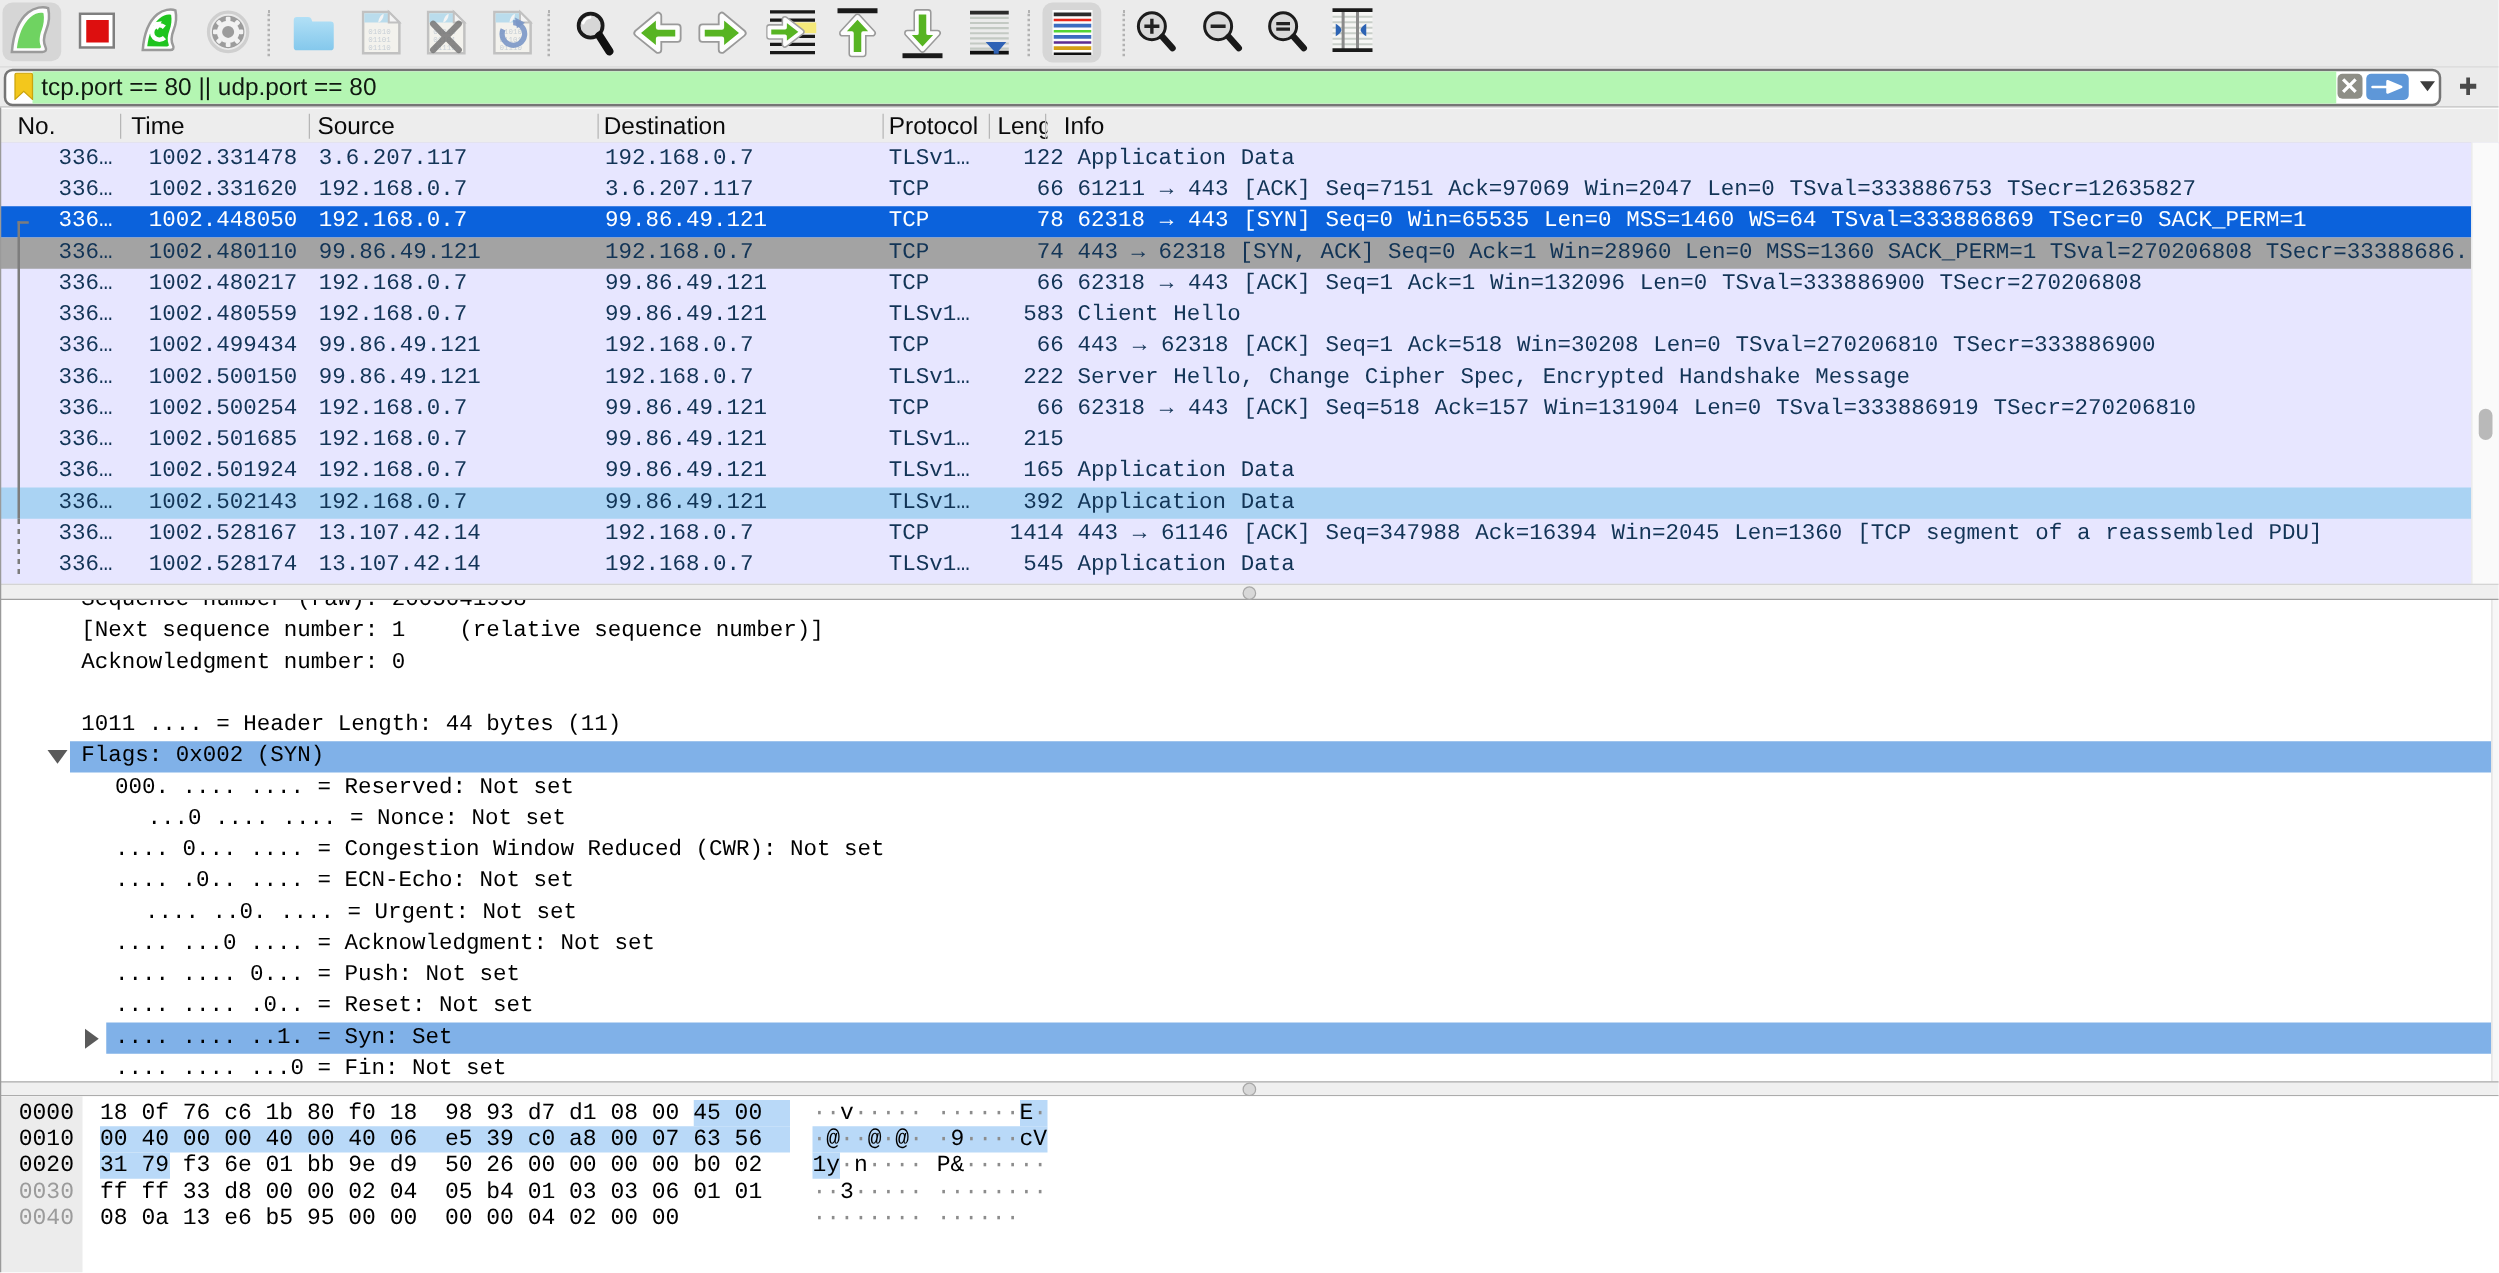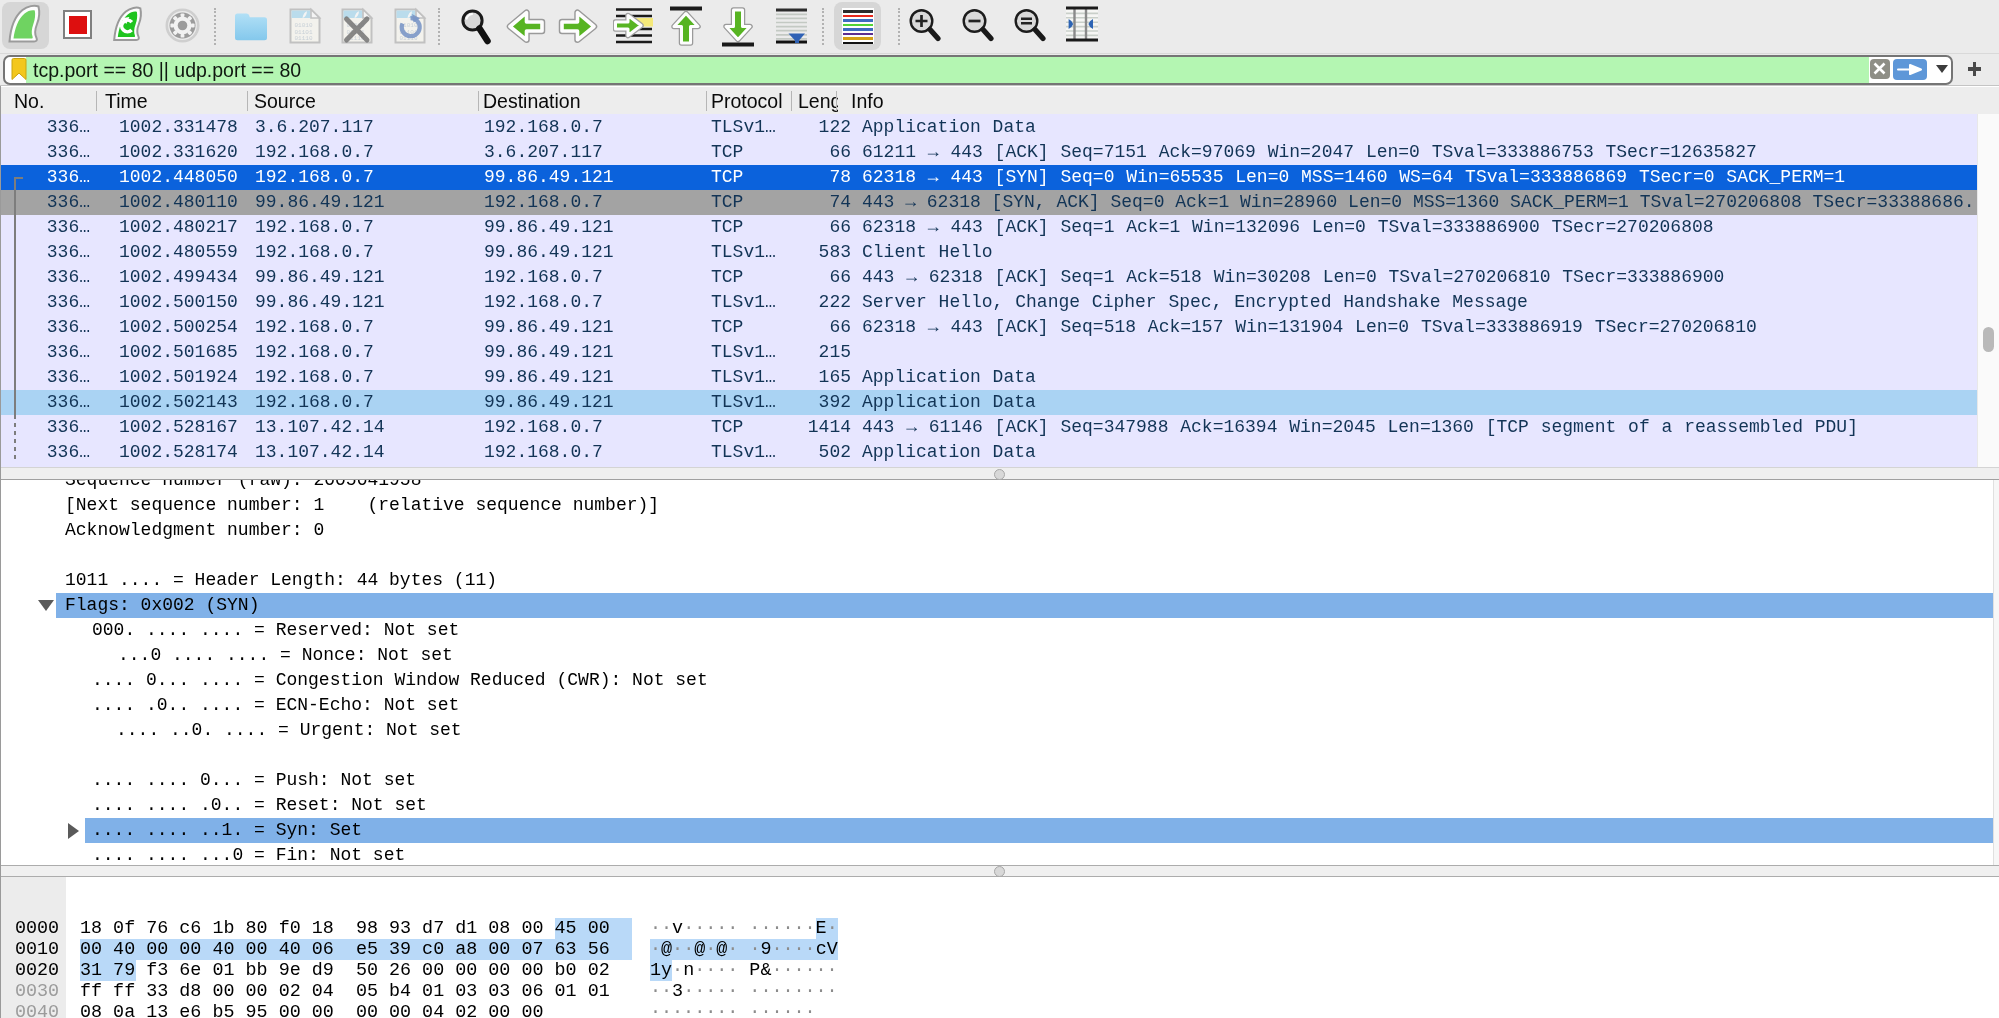--- a/index.html
+++ b/index.html
@@ -34,21 +34,21 @@
 #details{position:absolute;left:0;top:480px;width:1999px;height:387px;background:#fff;overflow:hidden;font-family:"Liberation Mono",monospace;font-size:18px;color:#000;}
 .dl{position:absolute;left:0;width:1999px;height:25px;line-height:25px;white-space:pre;}
 .dhl{position:absolute;height:25px;background:#80b1e8;z-index:0;}
 .dl b{font-weight:normal;position:relative;z-index:1;}
 .tri-d{position:absolute;width:0;height:0;border-left:8px solid transparent;border-right:8px solid transparent;border-top:11px solid #5a5a5a;}
 .tri-r{position:absolute;width:0;height:0;border-top:8px solid transparent;border-bottom:8px solid transparent;border-left:11px solid #5a5a5a;}
 #dscroll{position:absolute;left:1993px;top:480px;width:6px;height:387px;background:#f7f7f7;border-left:1px solid #e0e0e0;}
 #split2{position:absolute;left:0;top:865px;width:1999px;height:10px;background:#f0f0f0;border-top:1px solid #acacac;border-bottom:1px solid #acacac;}
 #hex{position:absolute;left:0;top:877px;width:1999px;height:141px;background:#fff;font-family:"Liberation Mono",monospace;font-size:18.4px;color:#000;}
 #hexgutter{position:absolute;left:0;top:0;width:66px;height:141px;background:#ececec;}
-.hr{position:absolute;left:0;width:1990px;height:21px;line-height:21px;white-space:pre;margin-top:38px;}
+.hr{position:absolute;left:0;width:1990px;height:21px;line-height:21px;white-space:pre;}
 .off{position:absolute;left:15px;}
 .hb{position:absolute;left:80px;z-index:1;}
 .ha{position:absolute;left:650px;z-index:1;}
 .off.g{color:#9b9b9b;}
 .hx{position:absolute;height:21px;background:#b9d9f8;z-index:0;}
 .off{z-index:1;}
 .gd{color:#8c8c8c;}
 #paneborders{position:absolute;left:0;top:86px;width:1px;height:932px;background:#9a9a9a;}
 </style></head><body>
 <div id="toolbar">
@@ -258,39 +258,40 @@
 <div class="r" style="top:150.5px"><span class="no">336…</span><span class="ti">1002.499434</span><span class="sr">99.86.49.121</span><span class="ds">192.168.0.7</span><span class="pr">TCP</span><span class="ln">66</span><span class="in">443 → 62318 [ACK] Seq=1 Ack=518 Win=30208 Len=0 TSval=270206810 TSecr=333886900</span></div>
 <div class="r" style="top:175.5px"><span class="no">336…</span><span class="ti">1002.500150</span><span class="sr">99.86.49.121</span><span class="ds">192.168.0.7</span><span class="pr">TLSv1…</span><span class="ln">222</span><span class="in">Server Hello, Change Cipher Spec, Encrypted Handshake Message</span></div>
 <div class="r" style="top:200.5px"><span class="no">336…</span><span class="ti">1002.500254</span><span class="sr">192.168.0.7</span><span class="ds">99.86.49.121</span><span class="pr">TCP</span><span class="ln">66</span><span class="in">62318 → 443 [ACK] Seq=518 Ack=157 Win=131904 Len=0 TSval=333886919 TSecr=270206810</span></div>
 <div class="r" style="top:225.5px"><span class="no">336…</span><span class="ti">1002.501685</span><span class="sr">192.168.0.7</span><span class="ds">99.86.49.121</span><span class="pr">TLSv1…</span><span class="ln">215</span></div>
 <div class="r" style="top:250.5px"><span class="no">336…</span><span class="ti">1002.501924</span><span class="sr">192.168.0.7</span><span class="ds">99.86.49.121</span><span class="pr">TLSv1…</span><span class="ln">165</span><span class="in">Application Data</span></div>
 <div class="r rblue" style="top:275.5px"><span class="no">336…</span><span class="ti">1002.502143</span><span class="sr">192.168.0.7</span><span class="ds">99.86.49.121</span><span class="pr">TLSv1…</span><span class="ln">392</span><span class="in">Application Data</span></div>
 <div class="r" style="top:300.5px"><span class="no">336…</span><span class="ti">1002.528167</span><span class="sr">13.107.42.14</span><span class="ds">192.168.0.7</span><span class="pr">TCP</span><span class="ln">1414</span><span class="in">443 → 61146 [ACK] Seq=347988 Ack=16394 Win=2045 Len=1360 [TCP segment of a reassembled PDU]</span></div>
 <div id="convtick"></div>
     <div id="convline"></div>
     <div id="convdash"></div>
-<div class="r" style="top:325.5px"><span class="no">336…</span><span class="ti">1002.528174</span><span class="sr">13.107.42.14</span><span class="ds">192.168.0.7</span><span class="pr">TLSv1…</span><span class="ln">502</span><span class="in">Application Data</span></div>
+<div class="r" style="top:325.5px"><span class="no">336…</span><span class="ti">1002.528174</span><span class="sr">13.107.42.14</span><span class="ds">192.168.0.7</span><span class="pr">TLSv1…</span><span class="ln">545</span><span class="in">Application Data</span></div>
 </div>
 <div id="lscroll">
     <div id="lthumb"></div>
   </div>
 <div id="split1">
     <div class="grip" style="top:1px"></div>
   </div>
 <div id="details">
 <div class="dl" style="top:-12.0px"><b style="margin-left:65px">Sequence number (raw): 2005041958</b></div>
 <div class="dl" style="top:13.0px"><b style="margin-left:65px">[Next sequence number: 1    (relative sequence number)]</b></div>
 <div class="dl" style="top:38.0px"><b style="margin-left:65px">Acknowledgment number: 0</b></div>
 <div class="dl" style="top:88.0px"><b style="margin-left:65px">1011 .... = Header Length: 44 bytes (11)</b></div>
 <div class="dl" style="top:113.0px"><span class="dhl" style="left:56px;top:0;width:1937px"></span><b style="margin-left:65px">Flags: 0x002 (SYN)</b></div>
 <div class="dl" style="top:138.0px"><b style="margin-left:92px">000. .... .... = Reserved: Not set</b></div>
 <div class="dl" style="top:163.0px"><b style="margin-left:118px">...0 .... .... = Nonce: Not set</b></div>
 <div class="dl" style="top:188.0px"><b style="margin-left:92px">.... 0... .... = Congestion Window Reduced (CWR): Not set</b></div>
 <div class="dl" style="top:213.0px"><b style="margin-left:92px">.... .0.. .... = ECN-Echo: Not set</b></div>
 <div class="dl" style="top:238.0px"><b style="margin-left:116px">.... ..0. .... = Urgent: Not set</b></div>
+<div class="dl" style="top:263.0px"><b style="margin-left:92px">.... ...0 .... = Acknowledgment: Not set</b></div>
 <div class="dl" style="top:288.0px"><b style="margin-left:92px">.... .... 0... = Push: Not set</b></div>
 <div class="dl" style="top:313.0px"><b style="margin-left:92px">.... .... .0.. = Reset: Not set</b></div>
 <div class="dl" style="top:338.0px"><span class="dhl" style="left:85px;top:0;width:1908px"></span><b style="margin-left:92px">.... .... ..1. = Syn: Set</b></div>
 <div class="dl" style="top:363.0px"><b style="margin-left:92px">.... .... ...0 = Fin: Not set</b></div>
 <div class="tri-d" style="left:38px;top:120px"></div>
 <div class="tri-r" style="left:68px;top:343px"></div>
 </div>
 <div id="dscroll"></div>
 <div id="split2">
     <div class="grip" style="top:0px"></div>

